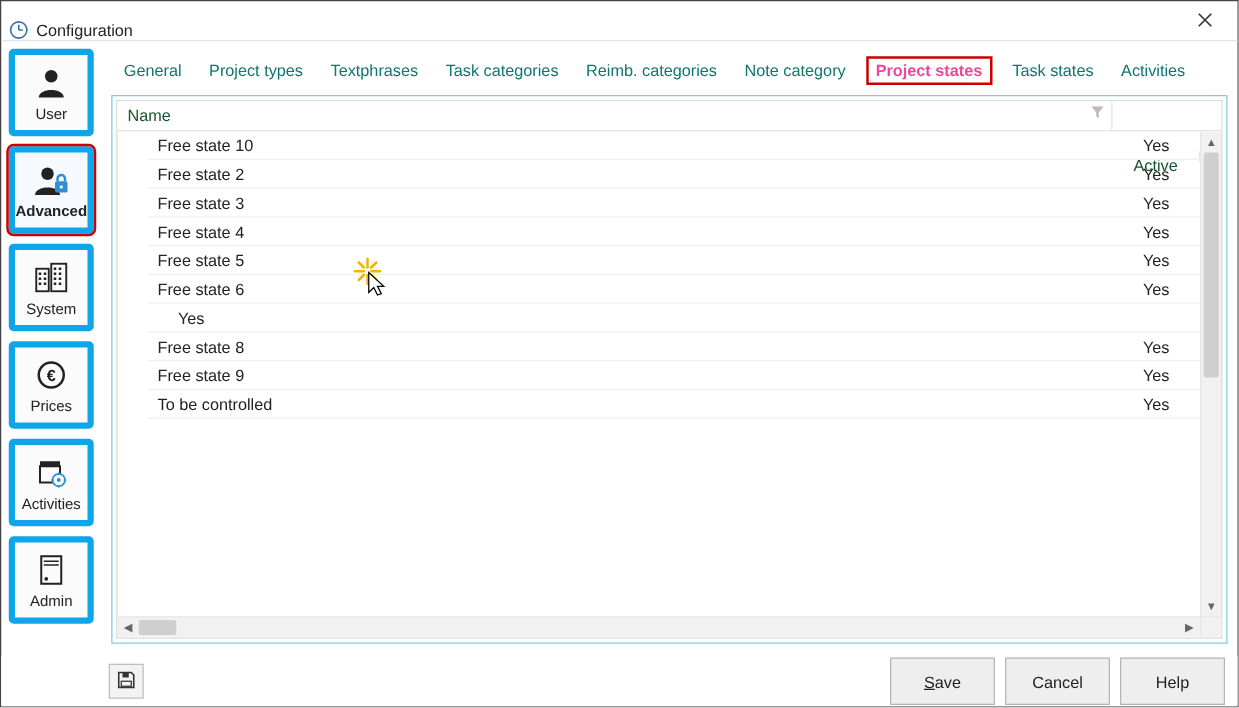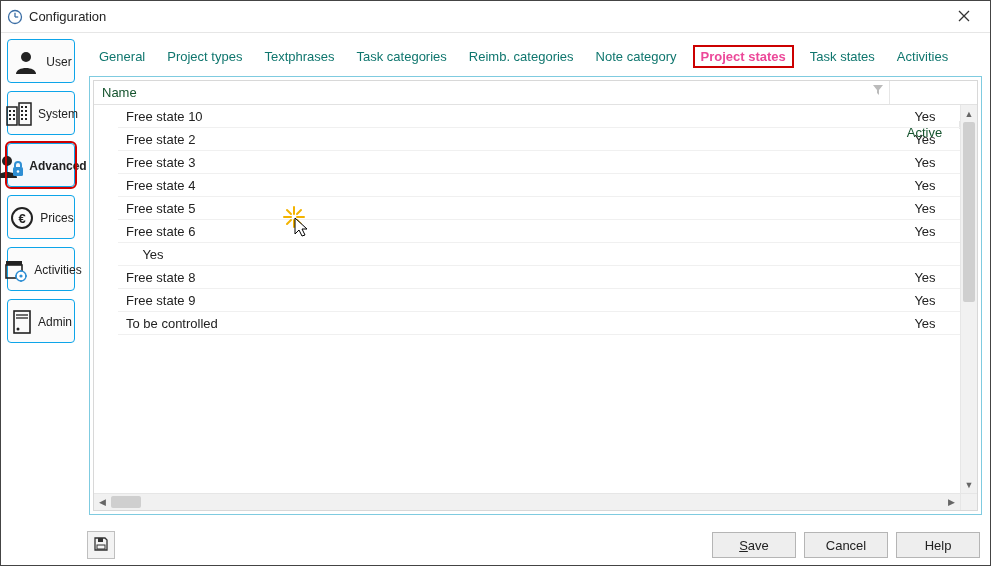--- a/index.html
+++ b/index.html
@@ -2,41 +2,41 @@
 <html><head>
 <meta charset="utf-8">
 <style>
   * { box-sizing: border-box; }
   html, body { margin: 0; padding: 0; font-family: "Segoe UI", Tahoma, Arial, sans-serif; font-size: 13px; color: #222; }
   .window {
     width: 991px; height: 566px; background: #fff; border: 1px solid #444; position: relative;
   }
   
   .titlebar {
-    height: 32px; display: flex; align-items: center; padding: 0 6px; border-bottom: 1px solid #e6e6e6;
+    height: 32px; display: flex; align-items: flex-end; padding: 0 6px; border-bottom: 1px solid #e6e6e6;
   }
   .titlebar .app-icon {
     width: 16px; height: 16px; margin-right: 6px; display: flex; align-items: center; justify-content: center;
   }
   .titlebar .title { flex: 0 0 auto; }
   .titlebar .spacer { flex: 1; }
   .titlebar .close {
     width: 40px; height: 28px; display: flex; align-items: center; justify-content: center; font-size: 16px;
   }
 
   
   .body {
     position: absolute; top: 32px; bottom: 40px; left: 0; right: 0; display: flex;
   }
   .sidebar {
     width: 80px; padding: 6px; display: flex; flex-direction: column; gap: 8px;
   }
   .side-tile {
-    border: 1px solid #0ea5e9; border-radius: 4px; background: #fbfbfb;
-    display: flex; align-items: center; justify-content: center;
+    border: 5px solid #0ea5e9; border-radius: 4px; background: #fbfbfb;
+    display: flex; flex-direction: column; align-items: center; justify-content: center;
     padding: 8px 2px 6px 2px; gap: 4px; cursor: pointer;
   }
   .side-tile .icon { width: 32px; height: 28px; display: flex; align-items: center; justify-content: center; }
   .side-tile .label { font-size: 12px; }
   .side-tile.selected {
     background: #f6f9fd;
     outline: 2px solid #c00; outline-offset: 0px;
   }
   .side-tile.selected .label { font-weight: 700; }
 
@@ -94,21 +94,21 @@
   .footer {
     position: absolute; bottom: 0; left: 0; right: 0; height: 40px; display: flex; align-items: center;
     padding: 0 10px; gap: 8px; background: #fff;
   }
   .disk-btn {
     width: 28px; height: 28px; border: 1px solid #bfbfbf; background: #f3f3f3; display: flex; align-items: center; justify-content: center;
     margin-left: 76px;
   }
   .footer .spacer { flex: 1; }
   .footer .btn {
-    min-width: 84px; height: 26px; border: 1px solid #b5b5b5; background: #eeeeee; padding: 0 14px; display: flex; align-items: center; justify-content: center; cursor: pointer;
+    min-width: 84px; height: 38px; border: 1px solid #b5b5b5; background: #eeeeee; padding: 0 14px; display: flex; align-items: center; justify-content: center; cursor: pointer;
   }
   .underline-accesskey { text-decoration: underline; }
 
   
   .annot {
     position: absolute; pointer-events: none;
     left: 188px; top: 124px; width: 36px; height: 36px;
   }
 </style>
 </head>
@@ -139,20 +139,33 @@
 
     <div class="sidebar">
       <div class="side-tile">
         <span class="icon">
           <svg width="28" height="26" viewBox="0 0 28 26">
             <circle cx="14" cy="8" r="5" fill="#222"></circle>
             <path d="M4 25 C4 17 24 17 24 25 Z" fill="#222"></path>
           </svg>
         </span>
         <span class="label">User</span>
+      </div>
+
+      <div class="side-tile selected">
+        <span class="icon">
+          <svg width="30" height="26" viewBox="0 0 30 26">
+            <circle cx="12" cy="8" r="5" fill="#222"></circle>
+            <path d="M2 25 C2 17 22 17 22 25 Z" fill="#222"></path>
+            <rect x="18" y="14" width="10" height="9" rx="1.5" fill="#2f8fd4"></rect>
+            <path d="M20 14 v-2 a3 3 0 0 1 6 0 v2" fill="none" stroke="#2f8fd4" stroke-width="2"></path>
+            <circle cx="23" cy="18.5" r="1.3" fill="#fff"></circle>
+          </svg>
+        </span>
+        <span class="label">Advanced</span>
       </div>
 
       <div class="side-tile">
         <span class="icon">
           <svg width="30" height="26" viewBox="0 0 30 26">
             <rect x="3" y="6" width="10" height="18" fill="none" stroke="#222" stroke-width="1.5"></rect>
             <rect x="15" y="2" width="12" height="22" fill="none" stroke="#222" stroke-width="1.5"></rect>
             <g fill="#222">
               <rect x="5" y="9" width="2" height="2"></rect>
                 <rect x="9" y="9" width="2" height="2"></rect>
@@ -167,33 +180,20 @@
               <rect x="17" y="13" width="2" height="2"></rect>
                 <rect x="21" y="13" width="2" height="2"></rect>
               <rect x="17" y="17" width="2" height="2"></rect>
                 <rect x="21" y="17" width="2" height="2"></rect>
             </g>
           </svg>
         </span>
         <span class="label">System</span>
       </div>
 
-      <div class="side-tile selected">
-        <span class="icon">
-          <svg width="30" height="26" viewBox="0 0 30 26">
-            <circle cx="12" cy="8" r="5" fill="#222"></circle>
-            <path d="M2 25 C2 17 22 17 22 25 Z" fill="#222"></path>
-            <rect x="18" y="14" width="10" height="9" rx="1.5" fill="#2f8fd4"></rect>
-            <path d="M20 14 v-2 a3 3 0 0 1 6 0 v2" fill="none" stroke="#2f8fd4" stroke-width="2"></path>
-            <circle cx="23" cy="18.5" r="1.3" fill="#fff"></circle>
-          </svg>
-        </span>
-        <span class="label">Advanced</span>
-      </div>
-
       <div class="side-tile">
         <span class="icon">
           <svg width="28" height="26" viewBox="0 0 28 26">
             <circle cx="14" cy="13" r="10" fill="none" stroke="#222" stroke-width="2"></circle>
             <text x="14" y="18" text-anchor="middle" font-size="13" font-weight="700" fill="#222">€</text>
           </svg>
         </span>
         <span class="label">Prices</span>
       </div>
 

